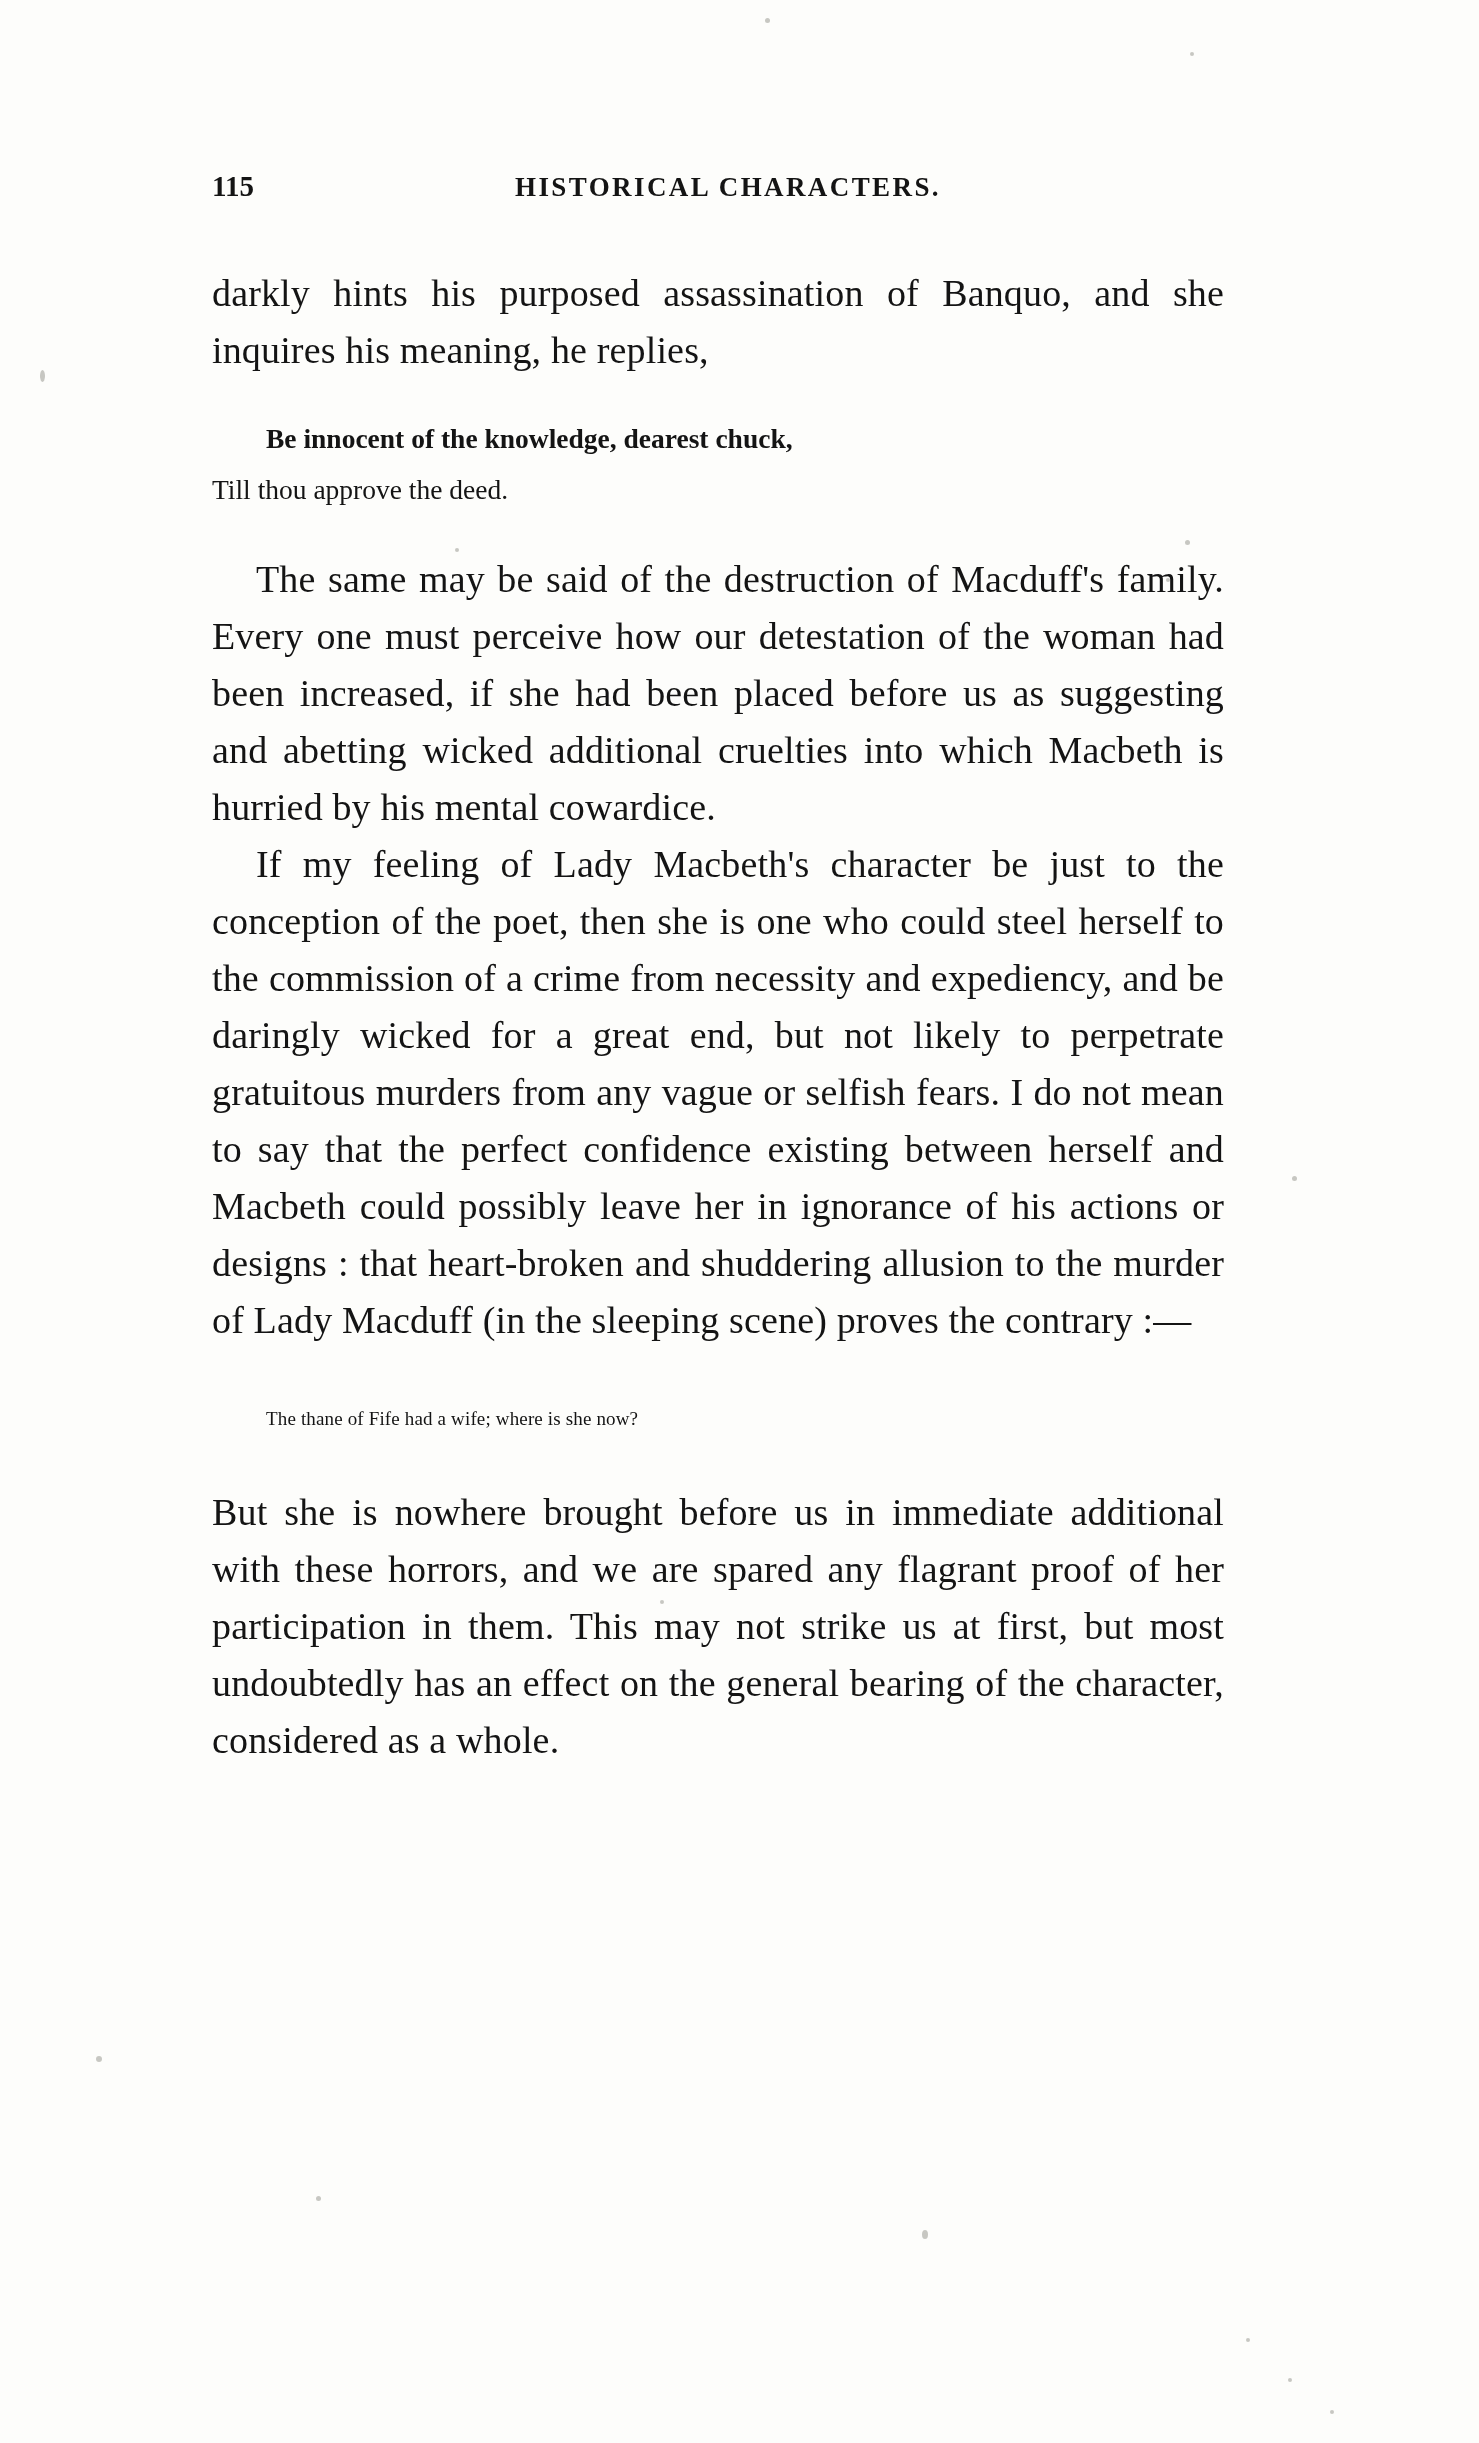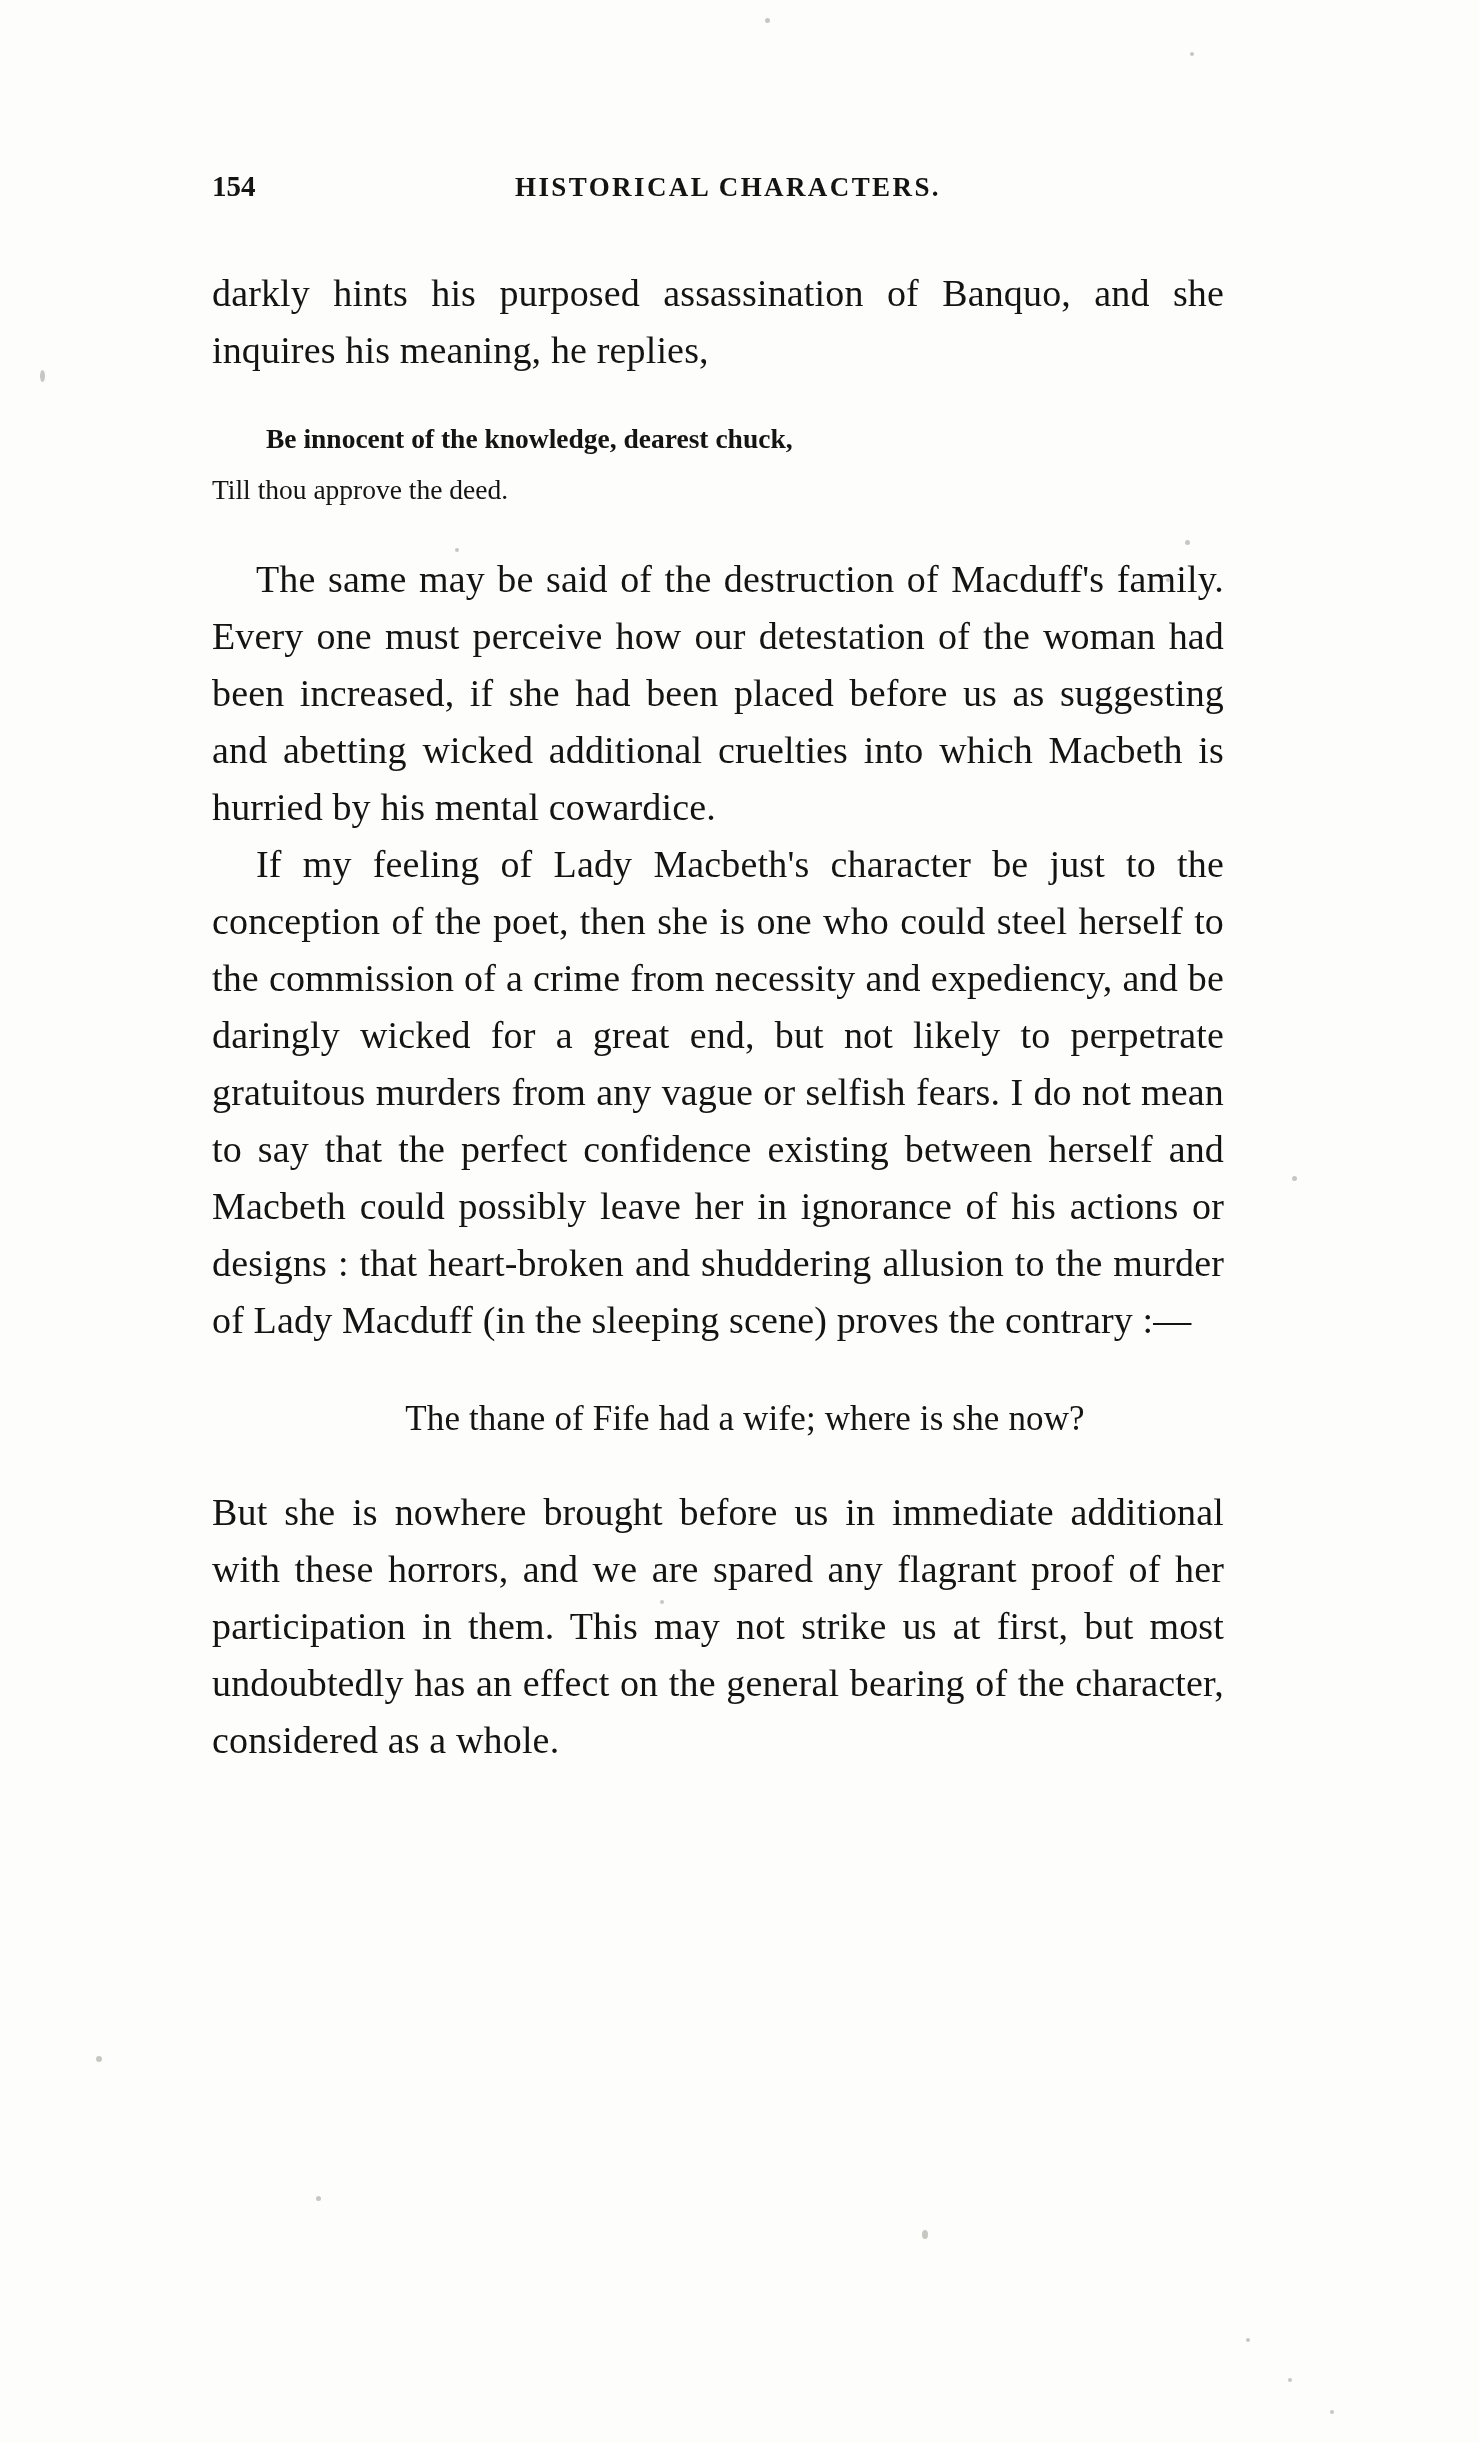--- a/index.html
+++ b/index.html
@@ -80,23 +80,23 @@
     line-height: 51px;
     text-align: left;
     margin-top: 34px;
     margin-bottom: 36px;
     padding-left: 0;
   }
   .quote .line1 { display: block; padding-left: 54px; font-weight: bold; }
   .quote .line2 { display: block; padding-left: 0px; }
 
   .quote-single {
-    font-size: 35px;
+    font-size: 19px;
     line-height: 51px;
-    text-align: center;
+    text-align: left;
     padding-left: 54px;
     margin-top: 44px;
     margin-bottom: 40px;
   }
 </style>
 </head>
 <body>
 
 <div class="page">
 
@@ -111,21 +111,21 @@
   <div class="speck" style="left:316px; top:2196px; width:5px; height:5px;"></div>
   <div class="speck" style="left:922px; top:2230px; width:6px; height:9px;"></div>
   <div class="speck" style="left:1246px; top:2338px; width:4px; height:4px;"></div>
   <div class="speck" style="left:1288px; top:2378px; width:4px; height:4px;"></div>
   <div class="speck" style="left:1330px; top:2410px; width:4px; height:4px;"></div>
   <div class="speck" style="left:660px; top:1600px; width:4px; height:4px;"></div>
 
   <div class="content">
 
     <div class="running-head">
-      <div class="folio">154</div>
+      <div class="folio">115</div>
       <div class="head-title">HISTORICAL CHARACTERS.</div>
     </div>
 
     <p class="para noindent">darkly hints his purposed assassination of Banquo, and she inquires his meaning, he replies,</p>
 
     <div class="quote">
       <span class="line1">Be innocent of the knowledge, dearest chuck,</span>
       <span class="line2">Till thou approve the deed.</span>
     </div>
 

